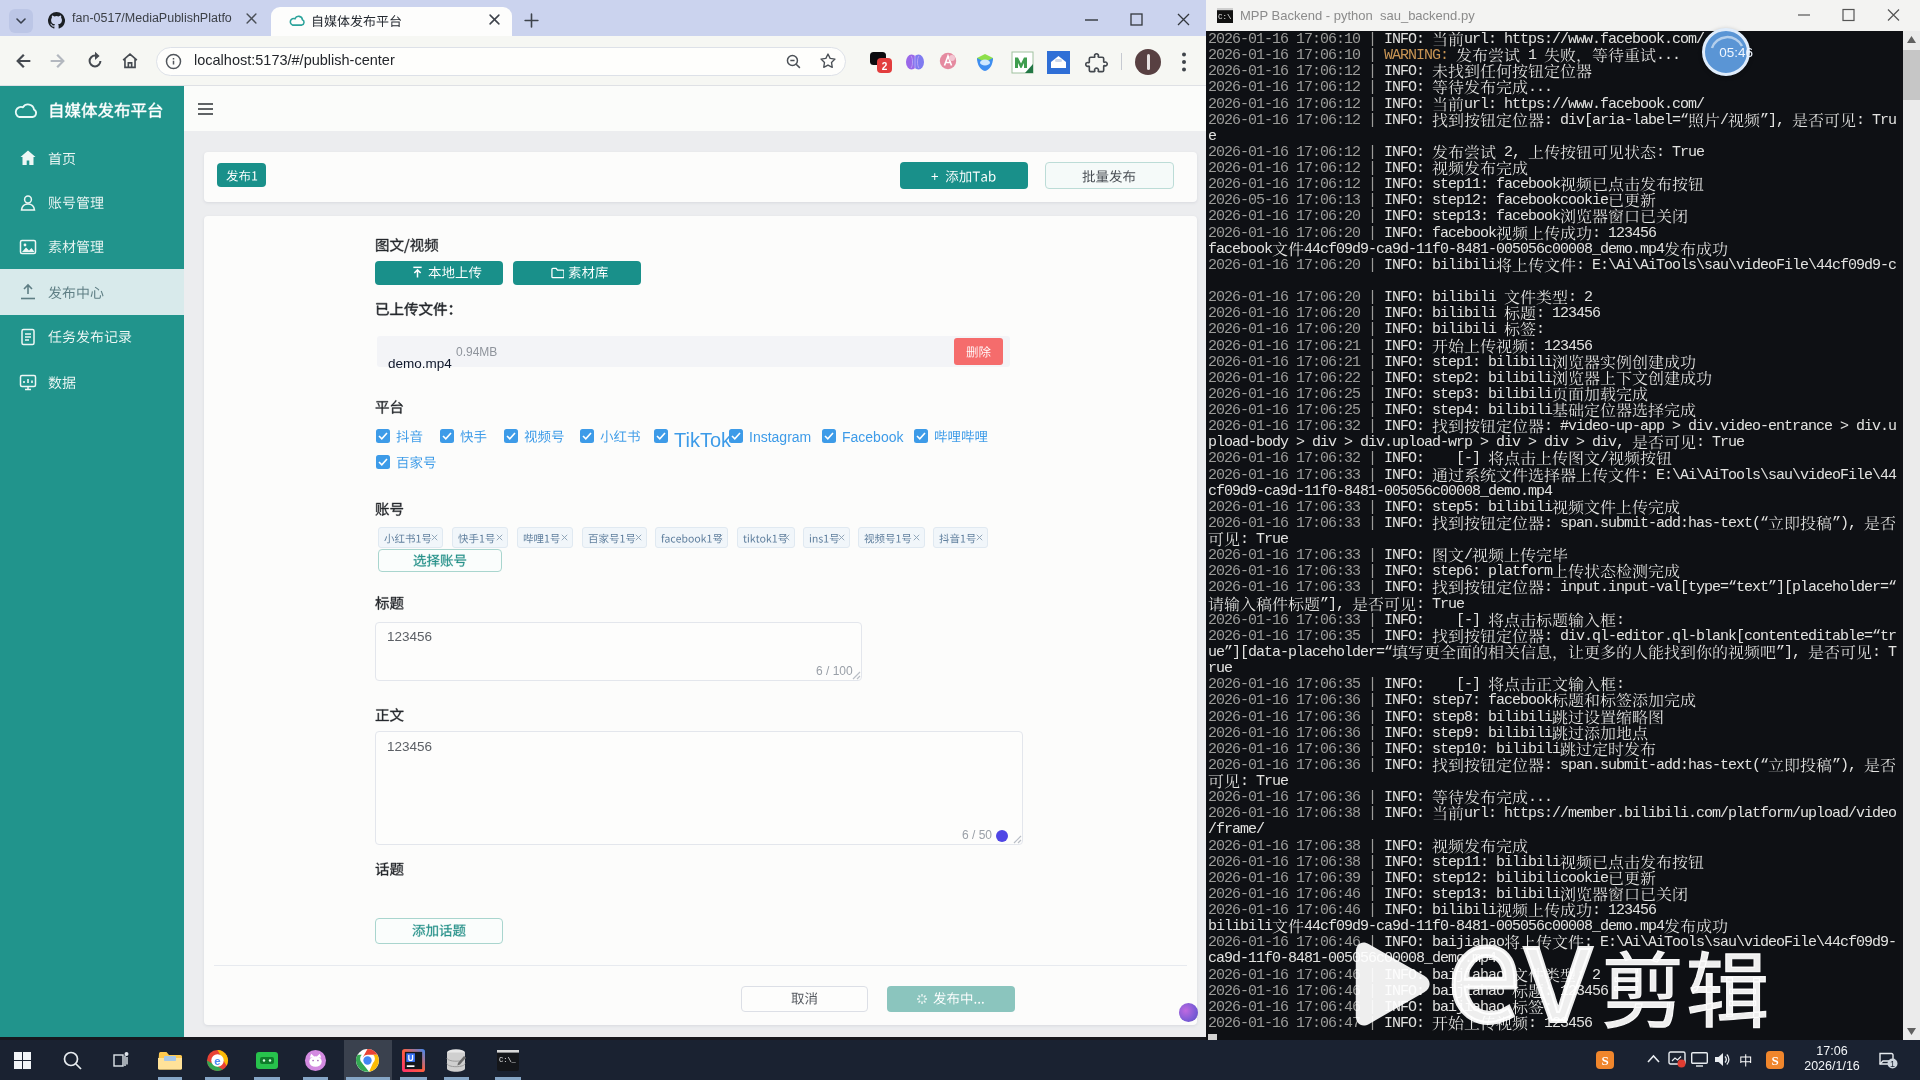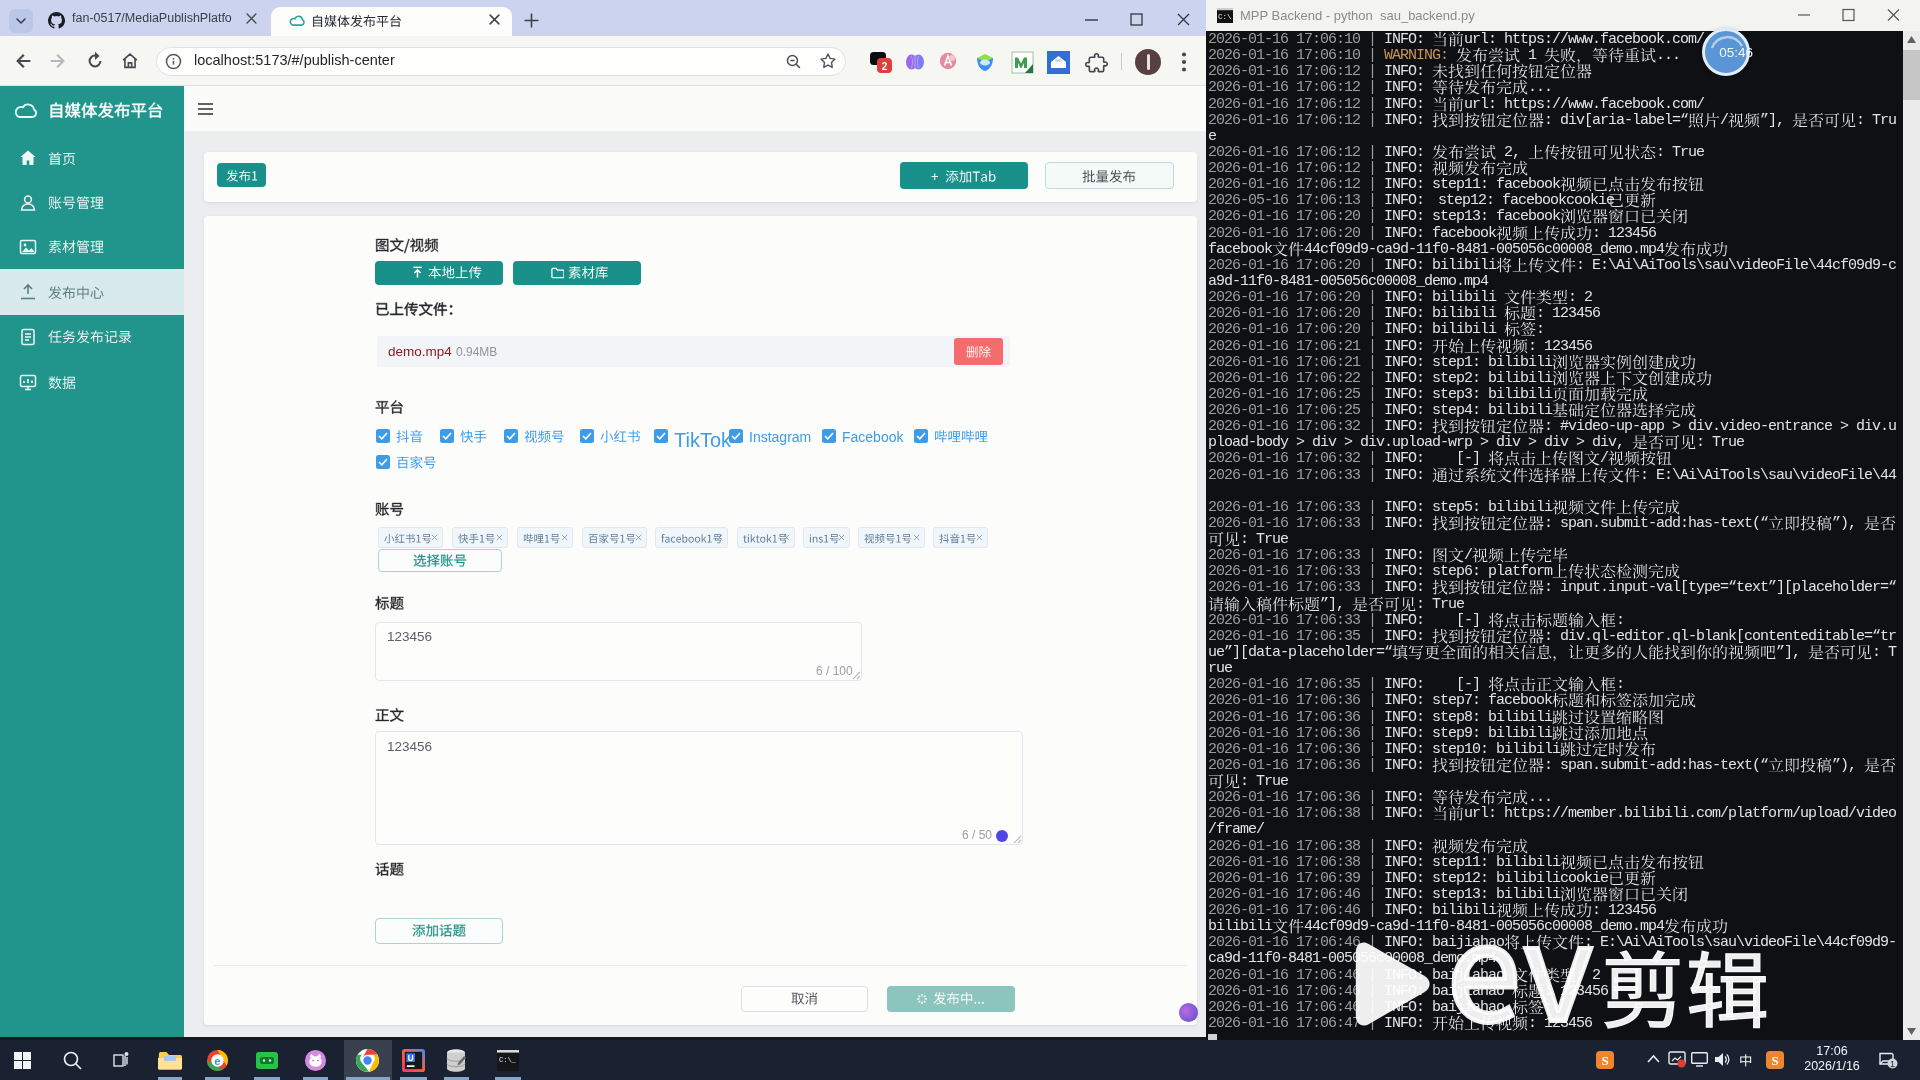--- a/index.html
+++ b/index.html
@@ -475,21 +475,21 @@
         <g fill="#26292e" stroke="#26292e" stroke-width="7" transform="translate(0,14.5) scale(0.0725)">
           <use href="#s5df2"></use>
           <use href="#s4e0a" x="200"></use>
           <use href="#s4f20" x="400"></use>
           <use href="#s6587" x="600"></use>
           <use href="#s4ef6" x="800"></use>
           <use href="#sff1a" x="1000"></use>
         </g>
       </svg>
       <div class="a" style="left:377px;top:336px;width:633px;height:31px;background:#f3f4f7;border-radius:3px"></div>
-      <div class="a" style="left:388px;top:344px;font-size:13.5px;color:#7f1d1d">demo.mp4</div>
+      <div class="a" style="left:388px;top:356px;font-size:13.5px;color:#0f172a">demo.mp4</div>
       <div class="a" style="left:456px;top:345px;font-size:12px;color:#8f949c">0.94MB</div>
       <div class="a" style="left:954px;top:338px;width:49px;height:27px;background:#f56c6c;border-radius:3px"></div>
       <svg class="tx" style="left:966px;top:344px" width="25" height="17">
         <g fill="#ffffff" transform="translate(0,12.5) scale(0.0625)">
           <use href="#s5220"></use>
           <use href="#s9664" x="200"></use>
         </g>
       </svg>
       <svg class="tx" style="left:375px;top:398px" width="29" height="20">
         <g fill="#26292e" stroke="#26292e" stroke-width="5" transform="translate(0,14.5) scale(0.0725)">
@@ -951,21 +951,21 @@
               <use href="#r53d1" x="5400"></use>
               <use href="#r5e03" x="5600"></use>
               <use href="#r6309" x="5800"></use>
               <use href="#r94ae" x="6000"></use>
             </g>
           </svg>
         </div>
         <div class="tr" style="top:162.3px">
           <span class="as dt" style="left:0.0px">2026-05-16 17:06:13 |</span>
           <span class="as ms" style="left:168.0px"> INFO: </span>
-          <span class="as ms" style="left:230px">step12: facebookcookie</span>
+          <span class="as ms" style="left:224.0px">step12: facebookcookie</span>
           <svg class="tx" style="left:0;top:0" width="712" height="17">
             <g fill="#e4e4e2" transform="translate(0,13.2) scale(0.08)">
               <use href="#r5df2" x="5000"></use>
               <use href="#r66f4" x="5200"></use>
               <use href="#r65b0" x="5400"></use>
             </g>
           </svg>
         </div>
         <div class="tr" style="top:178.4px">
           <span class="as dt" style="left:0.0px">2026-01-16 17:06:20 |</span>
@@ -1021,23 +1021,20 @@
           <span class="as ms" style="left:368.0px">: E:\Ai\AiTools\sau\videoFile\44cf09d9-c</span>
           <svg class="tx" style="left:0;top:0" width="712" height="17">
             <g fill="#e4e4e2" transform="translate(0,13.2) scale(0.08)">
               <use href="#r5c06" x="3600"></use>
               <use href="#r4e0a" x="3800"></use>
               <use href="#r4f20" x="4000"></use>
               <use href="#r6587" x="4200"></use>
               <use href="#r4ef6" x="4400"></use>
             </g>
           </svg>
-        </div>
-        <div class="tr" style="top:242.9px">
-          <span class="as ms" style="left:0.0px">a9d-11f0-8481-005056c00008_demo.mp4</span>
         </div>
         <div class="tr" style="top:259.1px">
           <span class="as dt" style="left:0.0px">2026-01-16 17:06:20 |</span>
           <span class="as ms" style="left:168.0px"> INFO: </span>
           <span class="as ms" style="left:224.0px">bilibili </span>
           <span class="as ms" style="left:360.0px">: 2</span>
           <svg class="tx" style="left:0;top:0" width="712" height="17">
             <g fill="#e4e4e2" transform="translate(0,13.2) scale(0.08)">
               <use href="#r6587" x="3700"></use>
               <use href="#r4ef6" x="3900"></use>
@@ -1218,20 +1215,23 @@
               <use href="#r4ef6" x="3800"></use>
               <use href="#r9009" x="4000"></use>
               <use href="#r62e9" x="4200"></use>
               <use href="#r5668" x="4400"></use>
               <use href="#r4e0a" x="4600"></use>
               <use href="#r4f20" x="4800"></use>
               <use href="#r6587" x="5000"></use>
               <use href="#r4ef6" x="5200"></use>
             </g>
           </svg>
+        </div>
+        <div class="tr" style="top:452.6px">
+          <span class="as ms" style="left:0.0px">cf09d9-ca9d-11f0-8481-005056c00008_demo.mp4</span>
         </div>
         <div class="tr" style="top:468.8px">
           <span class="as dt" style="left:0.0px">2026-01-16 17:06:33 |</span>
           <span class="as ms" style="left:168.0px"> INFO: </span>
           <span class="as ms" style="left:224.0px">step5: bilibili</span>
           <svg class="tx" style="left:0;top:0" width="712" height="17">
             <g fill="#e4e4e2" transform="translate(0,13.2) scale(0.08)">
               <use href="#r89c6" x="4300"></use>
               <use href="#r9891" x="4500"></use>
               <use href="#r6587" x="4700"></use>

